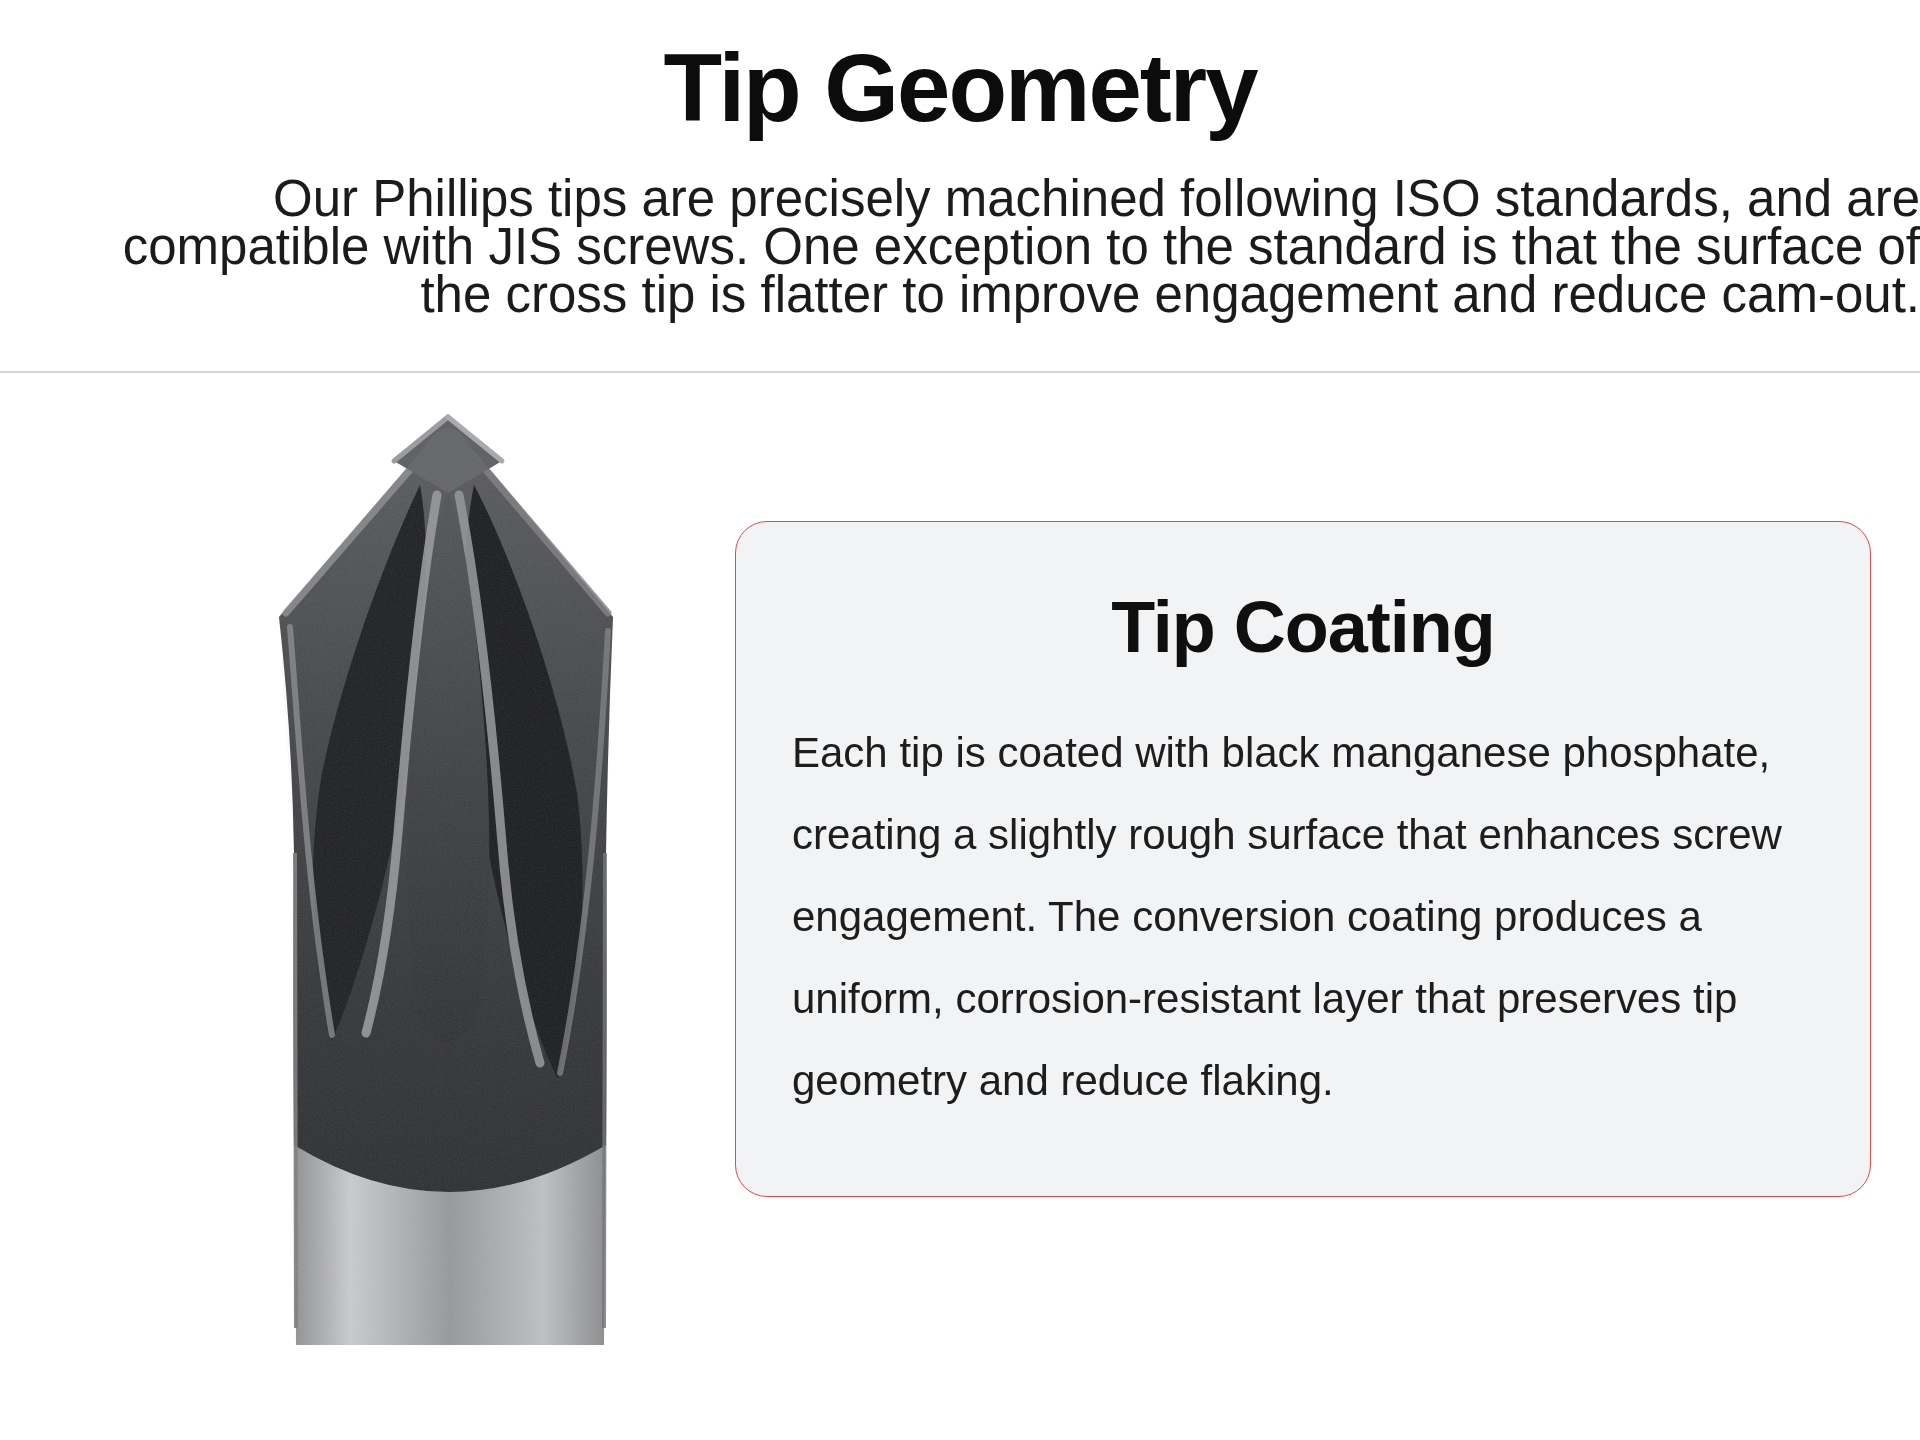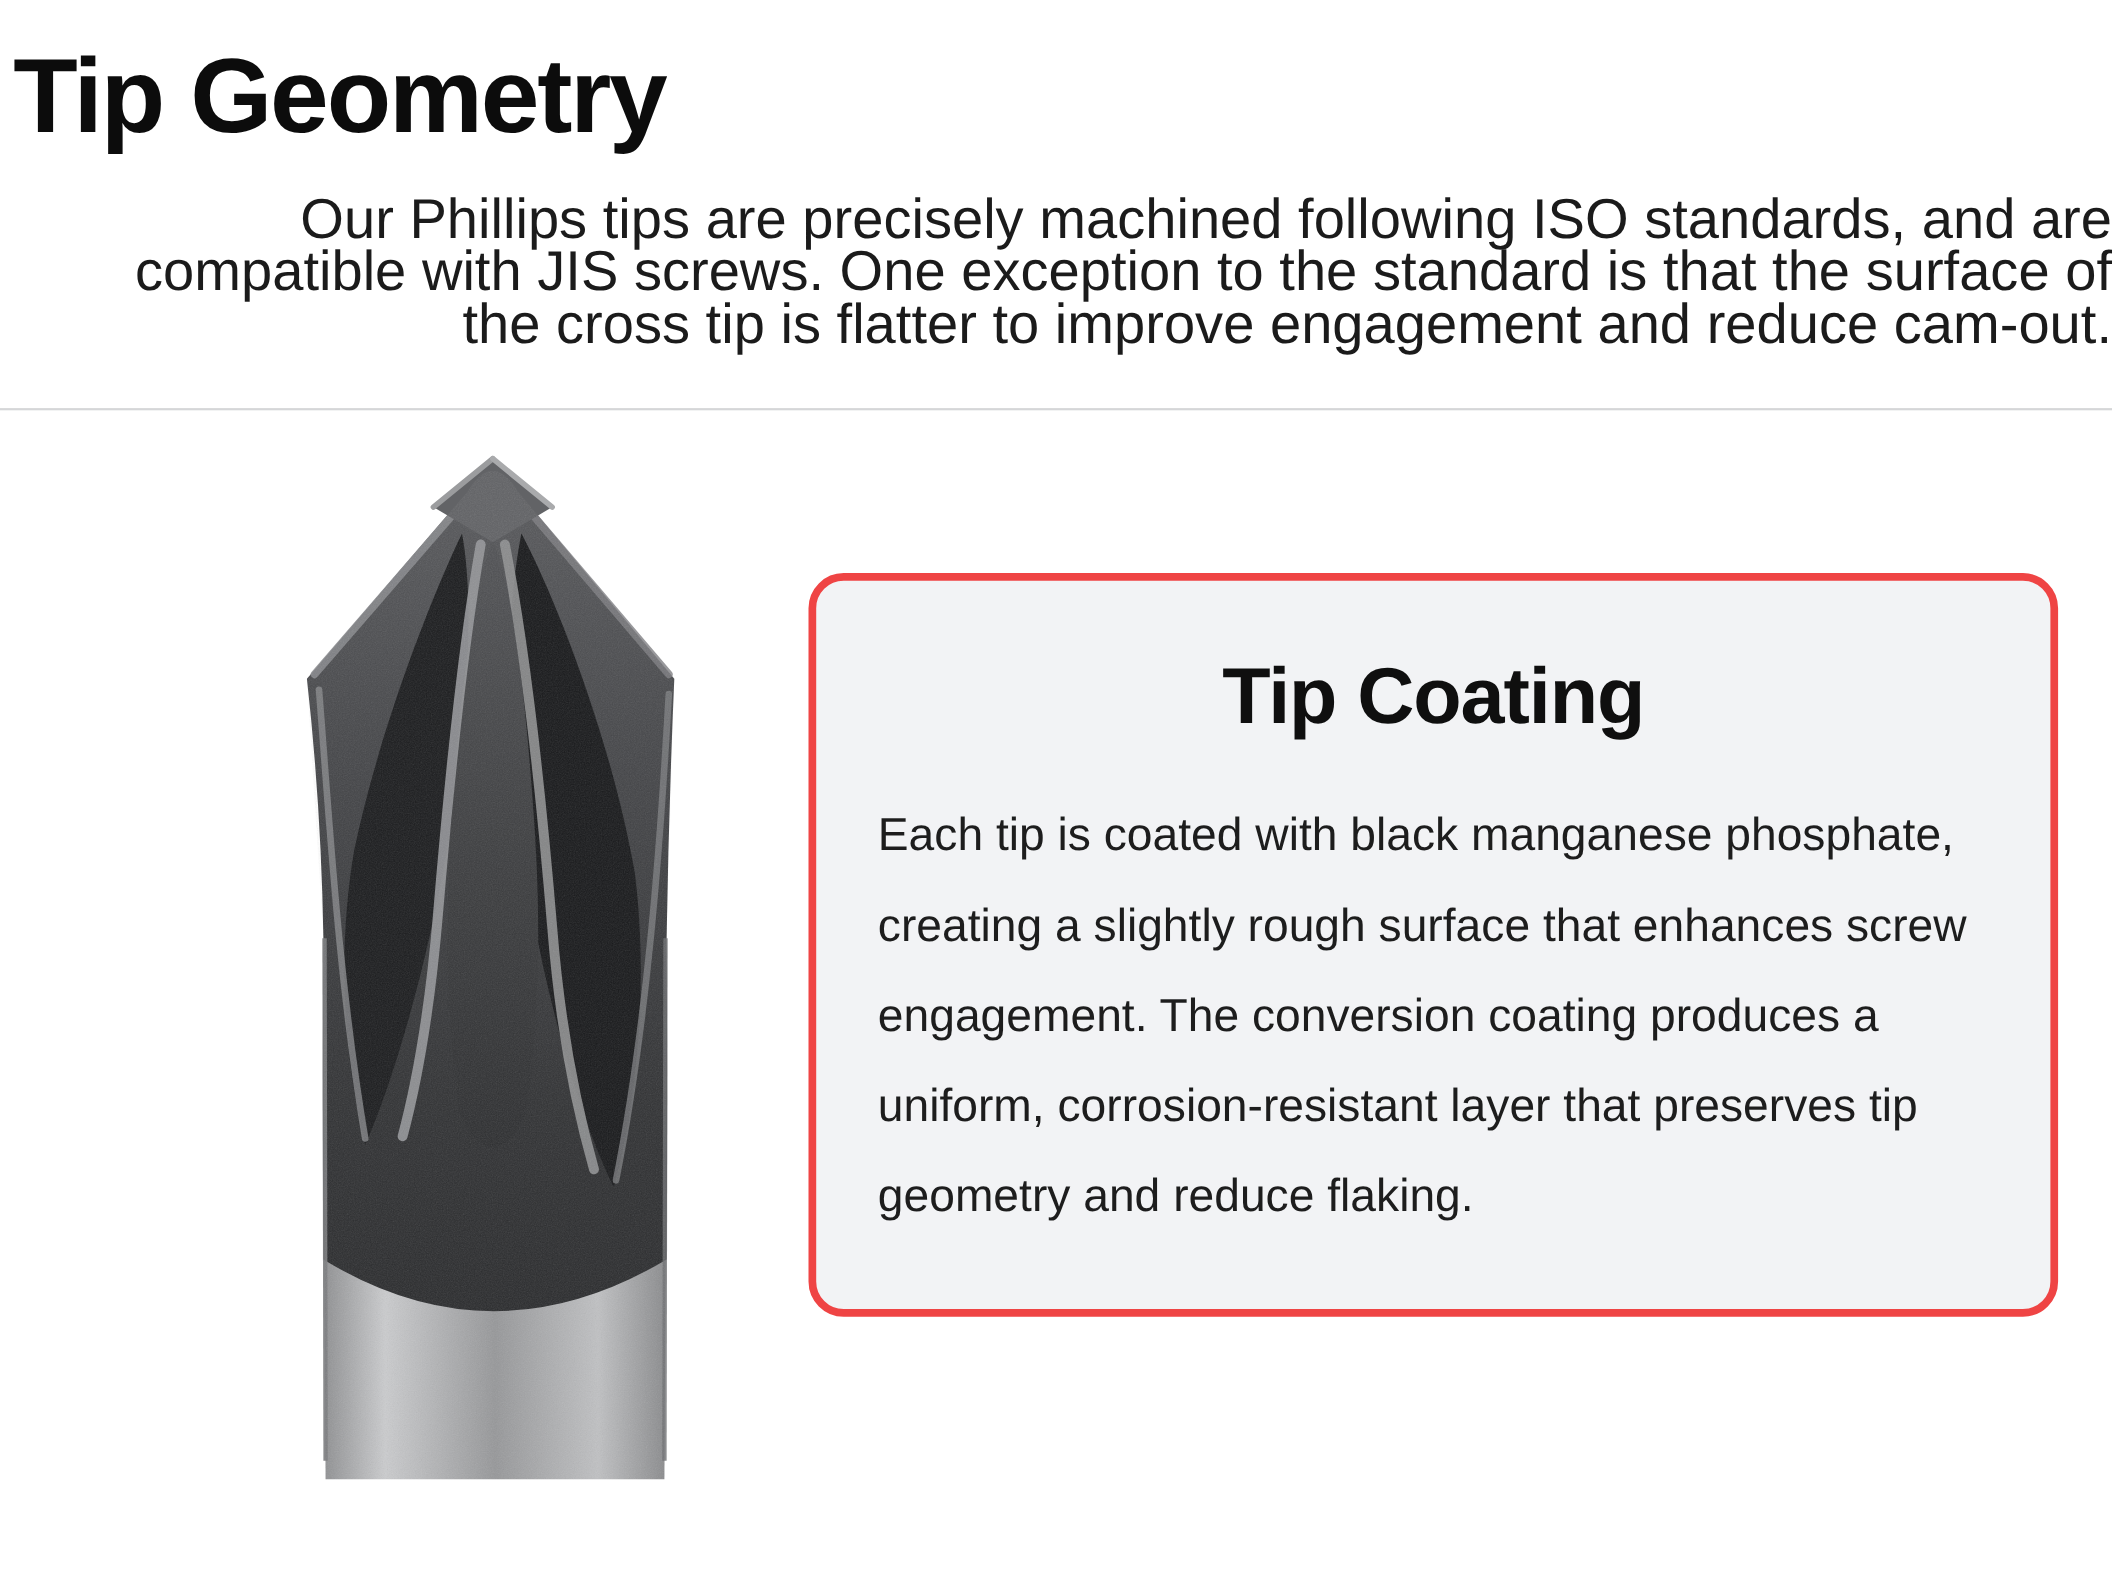--- a/index.html
+++ b/index.html
@@ -14,20 +14,21 @@
     width: 1920px;
     height: 1440px;
     background: #ffffff;
     overflow: hidden;
   }
   .page-title {
     margin: 30px 12px 0;
     font-size: 96px;
     line-height: 115px;
     font-weight: 700;
+    text-align: center;
     letter-spacing: -2px;
     color: #0c0c0c;
   }
   .intro {
     margin: 30px auto 0;
     font-size: 51px;
     line-height: 48px;
     text-align: right;
     color: #1b1b1b;
     white-space: pre;
@@ -49,21 +50,21 @@
     height: 972px;
   }
   .coating-card {
     position: absolute;
     left: 735px;
     top: 148px;
     width: 1136px;
     height: 676px;
     box-sizing: border-box;
     background: #f2f3f5;
-    border: 7px solid #ef4444;
+    border: 1px solid #ef4444;
     border-radius: 32px;
     padding: 46px 56px 0;
   }
   .card-title {
     margin: 16px 0 0;
     font-size: 72px;
     line-height: 86px;
     font-weight: 700;
     text-align: center;
     letter-spacing: -1px;

